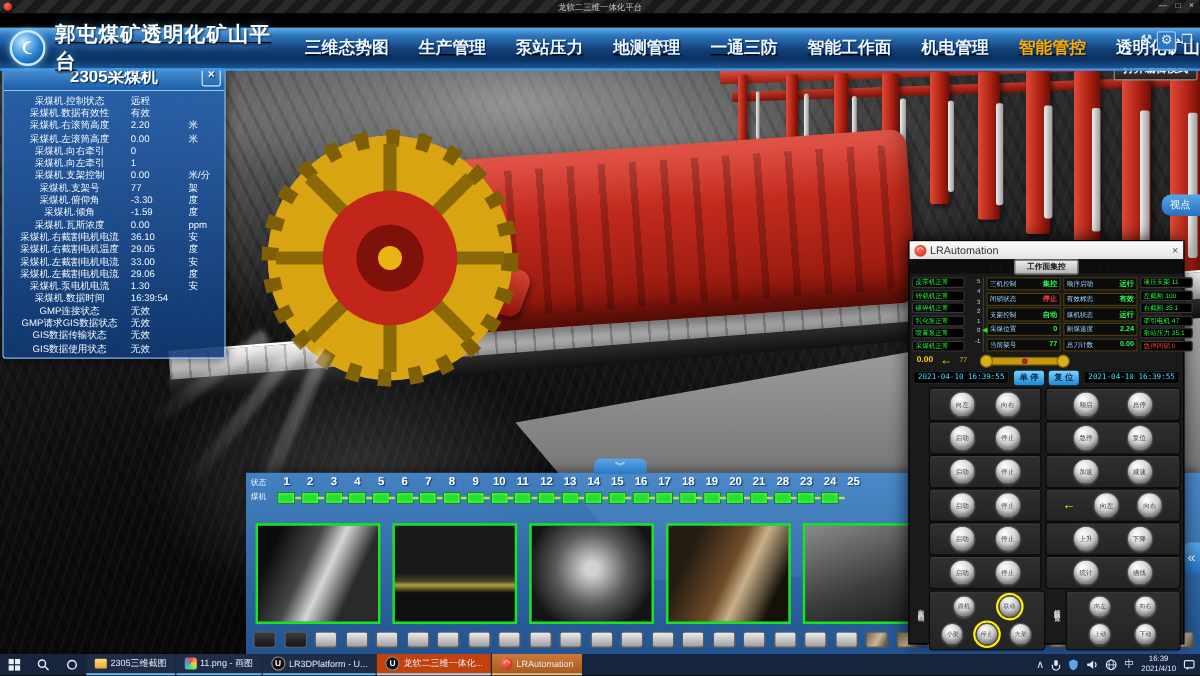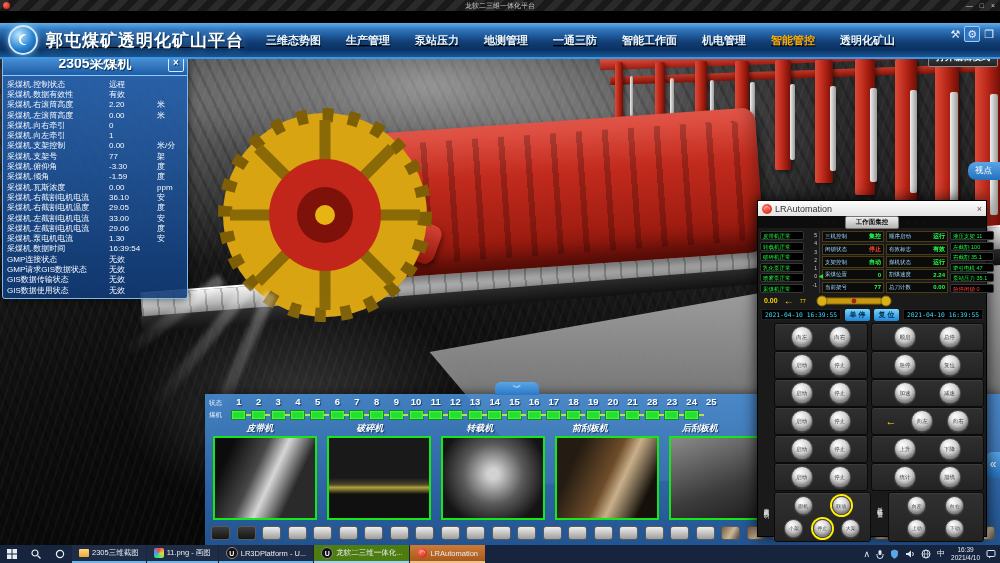--- a/index.html
+++ b/index.html
@@ -18,21 +18,21 @@
   .navbar{position:absolute;left:0;top:23px;width:100%;height:34px;z-index:29;
     background:linear-gradient(180deg,#63aee6 0%,#2d74bd 20%,#123f76 55%,#0a3263 78%,#1a5793 100%);
     border-bottom:2px solid #3e96e8;display:flex;align-items:center;text-decoration:underline;}
   .logo-circle{width:26px;height:26px;border-radius:50%;margin-left:8px;flex:0 0 auto;
     background:radial-gradient(circle at 35% 30%,#bfe9ff,#2a85d4 55%,#0b3f7e);
     border:2px solid #cfeaff;box-shadow:0 0 6px rgba(140,210,255,.8);
     display:flex;align-items:center;justify-content:center;}
   .brand{margin-left:8px;font-size:17px;font-weight:bold;color:#fff;letter-spacing:1px;
     text-shadow:1px 1px 2px #04254a,0 0 8px rgba(130,200,255,.55);}
   .nav-menu{display:flex;gap:25px;margin-left:22px;}
-  .nav-item{font-size:11px;font-weight:bold;color:#eef6ff;cursor:pointer;white-space:nowrap;
+  .nav-item{font-size:14px;font-weight:bold;color:#eef6ff;cursor:pointer;white-space:nowrap;
     text-shadow:1px 1px 1px #03244a;}
   .nav-item.active{color:#ffaa00;}
   .nav-tools{position:absolute;right:6px;top:3px;display:flex;gap:4px;align-items:center;}
   .nav-tools .tool{font-size:11px;color:#e4eefa;line-height:14px;cursor:pointer;}
   .nav-tools .tool.gear{background:#2f74c0;border:1px solid #9fccf5;border-radius:2px;padding:0 2px;}
   .edit-btn{position:absolute;right:2px;top:48px;z-index:28;cursor:pointer;
     background:linear-gradient(#555,#222);border:1px solid #8a8a8a;color:#fff;
     font-size:9px;font-weight:bold;padding:2px 7px;border-radius:2px;}
   
   .scene{position:absolute;left:0;top:46px;width:1000px;height:499px;z-index:1;overflow:hidden;
@@ -75,21 +75,21 @@
   .lpanel{position:absolute;left:2px;top:52px;width:184px;z-index:12;
     background:linear-gradient(180deg,rgba(40,100,176,.94),rgba(16,58,118,.90));
     border:1px solid #7db8f2;border-radius:3px;box-shadow:0 0 10px rgba(0,0,0,.65);}
   .lpanel-hd{height:22px;display:flex;align-items:center;justify-content:center;position:relative;
     background:linear-gradient(180deg,#57a0e0,#1b5ca6);border-bottom:1px solid #93c9ff;border-radius:3px 3px 0 0;
     color:#fff;font-size:14px;font-weight:bold;text-shadow:1px 1px 1px #06284e;}
   .lpanel-x{position:absolute;right:3px;top:3px;width:14px;height:14px;border:1px solid #d7e9ff;
     color:#fff;font-size:10px;line-height:12px;text-align:center;cursor:pointer;border-radius:2px;}
   .prows{padding:3px 0 3px 4px;}
   .prow{display:flex;height:10.3px;align-items:center;color:#f4f9ff;font-size:8px;white-space:nowrap;}
-  .pl{flex:1;overflow:hidden;}
+  .pl{flex:1;overflow:hidden;text-align:center;}
   .pv{width:48px;flex:0 0 auto;}
   .pu{width:30px;flex:0 0 auto;}
   
   .vp-tab{position:absolute;right:0;top:162px;z-index:13;background:linear-gradient(#5aa6e8,#2270bd);
     color:#fff;font-size:8.5px;padding:3px 8px 3px 7px;border-radius:8px 0 0 8px;cursor:pointer;}
   .collapse{position:absolute;right:0;top:452px;z-index:13;background:linear-gradient(#5aa6e8,#2270bd);
     color:#fff;font-size:12px;width:14px;height:26px;line-height:24px;text-align:center;
     border-radius:6px 0 0 6px;cursor:pointer;}
   
   .camstrip{position:absolute;left:205px;top:394px;width:795px;height:151px;z-index:5;
@@ -166,21 +166,21 @@
   .grpv{background:linear-gradient(#303030,#232323);border:1px solid #0a0a0a;border-radius:3px;
     display:flex;flex-direction:column;justify-content:space-evenly;box-shadow:inset 0 1px 0 rgba(255,255,255,.06);flex:1;}
   .brow{display:flex;justify-content:space-evenly;align-items:center;}
   .cbtn.sm{width:17px;height:17px;font-size:5px;}
   
   .taskbar{position:absolute;left:0;bottom:0;width:100%;height:18px;z-index:40;background:#16243e;
     display:flex;align-items:stretch;color:#e6edf6;font-size:7.5px;}
   .tb-btn{width:24px;display:flex;align-items:center;justify-content:center;cursor:pointer;}
   .task{display:flex;align-items:center;gap:3px;padding:0 7px;max-width:120px;cursor:pointer;
     border-bottom:2px solid #6fb3e8;background:rgba(255,255,255,.04);margin-right:1px;white-space:nowrap;overflow:hidden;}
-  .task.active{background:#4d7c0f;border-bottom-color:#9fd0f5;}
+  .task.active{background:#c2410c;border-bottom-color:#9fd0f5;}
   .task.alert{background:linear-gradient(#cd7a35,#a85a1d);border-bottom-color:#f2c186;}
   .task-label{overflow:hidden;text-overflow:ellipsis;}
   .ticon{width:10px;height:10px;flex:0 0 auto;display:flex;align-items:center;justify-content:center;}
   .ticon.folder{background:linear-gradient(#ffd977,#e8a93a);border-radius:1px;height:8px;}
   .ticon.paint{background:conic-gradient(#e84a4a,#f2d24a,#4ae86a,#4a9ae8,#e84a4a);border-radius:2px;}
   .ticon.unreal{background:#111;border-radius:50%;color:#fff;font-size:7px;font-weight:bold;border:1px solid #888;}
   .ticon.lr{background:radial-gradient(circle at 35% 35%,#ff7a66,#c41505);border-radius:50%;color:#fff;font-size:7px;}
   .tray{margin-left:auto;display:flex;align-items:center;gap:6px;padding-right:4px;}
   .tray .ti{color:#dfe8f2;font-size:9px;cursor:pointer;line-height:1;}
   .clock{text-align:center;font-size:6.5px;line-height:1.25;cursor:pointer;}
@@ -343,27 +343,20 @@
         </div>
         <div class="sqcell">
           <div class="sq"></div>
         </div>
         <div class="sqcell">
           <div class="sq"></div>
         </div>
         <div class="sqcell">
           <div class="sq"></div>
         </div>
-      </div>
-    <div class="camlabels" id="camlabels">
-        <div class="camlabel">皮带机</div>
-        <div class="camlabel">破碎机</div>
-        <div class="camlabel">转载机</div>
-        <div class="camlabel">前刮板机</div>
-        <div class="camlabel">后刮板机</div>
       </div>
     <div class="thumbs" id="thumbs">
         <div class="thumb" style="background: linear-gradient(115deg, rgb(12, 12, 12) 15%, rgb(71, 71, 71) 40%, rgb(214, 214, 214) 55%, rgb(42, 42, 42) 75%);"></div>
         <div class="thumb" style="background: linear-gradient(rgb(25, 25, 25) 50%, rgb(74, 69, 44) 58%, rgb(176, 162, 60) 62%, rgb(16, 16, 16) 70%);"></div>
         <div class="thumb" style="background: radial-gradient(circle at 50% 45%, rgb(210, 210, 210) 8%, rgb(90, 90, 90) 45%, rgb(20, 20, 20) 80%);"></div>
         <div class="thumb" style="background: linear-gradient(115deg, rgb(36, 28, 18) 20%, rgb(110, 76, 42) 50%, rgb(201, 176, 138) 62%, rgb(21, 16, 10) 85%);"></div>
         <div class="thumb" style="background: linear-gradient(160deg, rgb(138, 138, 138), rgb(60, 60, 60) 60%, rgb(28, 28, 28));"></div>
       </div>
     <div class="tiles" id="tiles">
         <div class="tile dark"></div>

